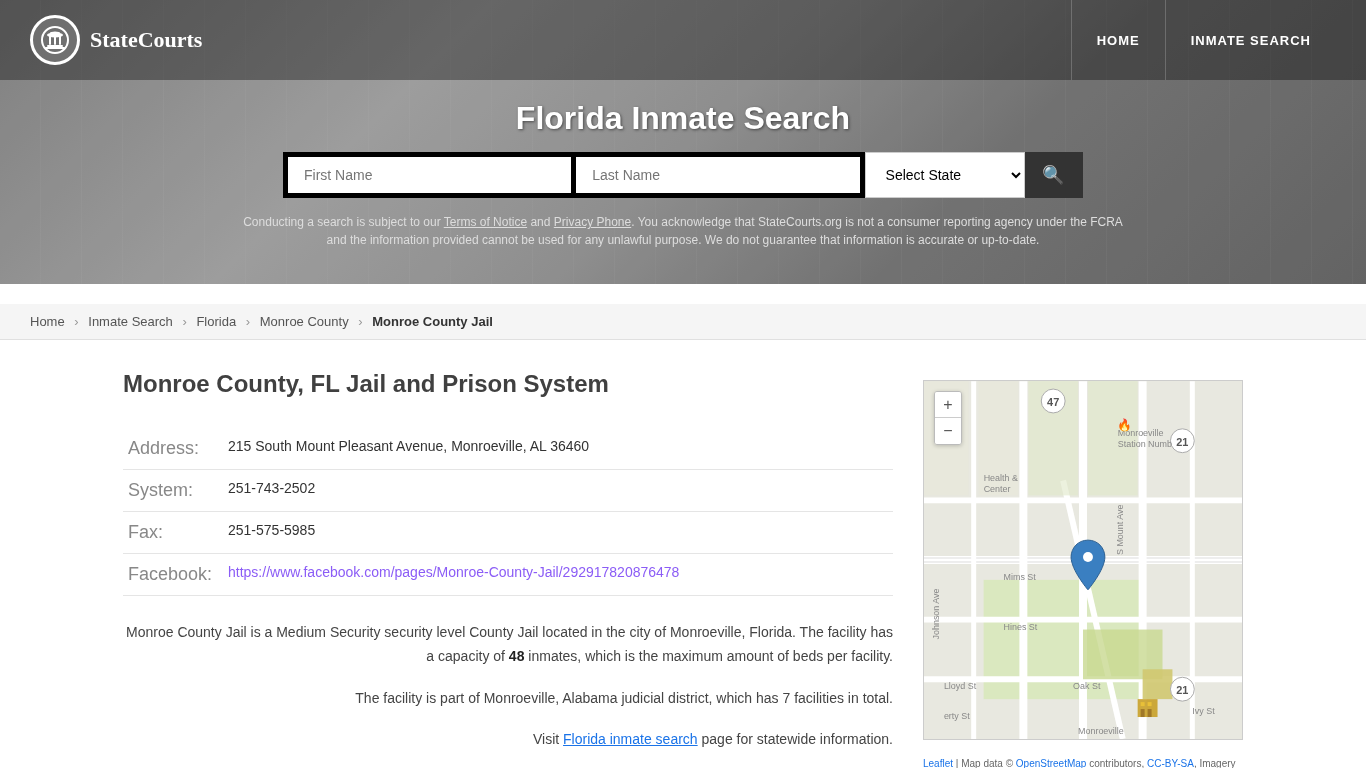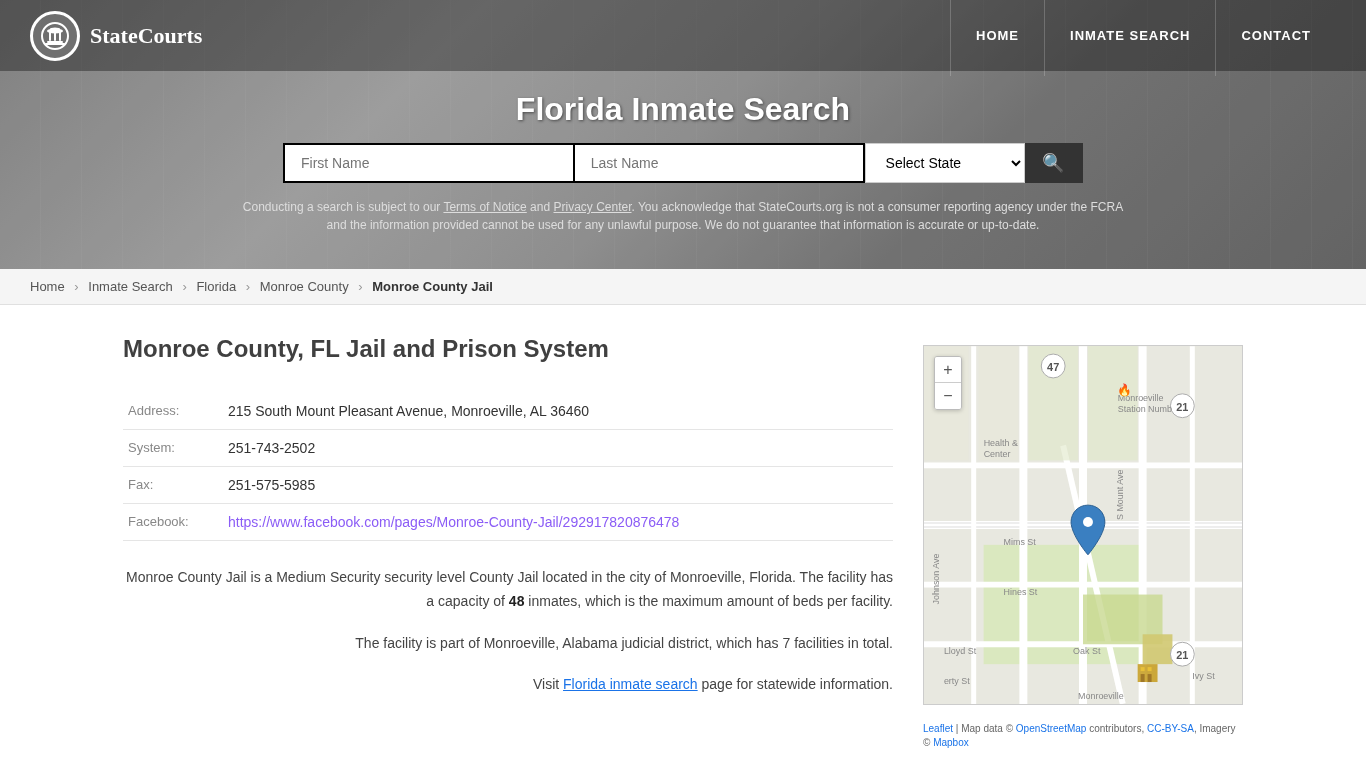--- a/index.html
+++ b/index.html
@@ -29,21 +29,21 @@
         rgba(255,255,255,0.04) 41px
       );
     }
     .top-nav {
       position: relative;
       z-index: 2;
       display: flex;
       justify-content: space-between;
       align-items: center;
       padding: 0 30px;
-      height: 71px;
+      height: 80px;
       background: rgba(0,0,0,0.35);
     }
     .logo {
       display: flex;
       align-items: center;
       gap: 10px;
       text-decoration: none;
     }
     .logo-icon {
       width: 50px;
@@ -99,21 +99,21 @@
     .search-bar {
       display: flex;
       justify-content: center;
       gap: 0;
       max-width: 800px;
       margin: 0 auto 15px;
     }
     .search-bar input {
       padding: 10px 16px;
       font-size: 14px;
-      border: 2px solid #000000;
+      border: 5px solid #000000;
       outline: none;
       flex: 1;
       background: #fff;
     }
     .search-bar input:first-child {
       border-right: none;
     }
     .search-bar select {
       padding: 2px 16px;
       font-size: 14px;
@@ -145,20 +145,21 @@
       text-decoration: underline;
     }
 
     
     .breadcrumb-bar {
       background: #f5f5f5;
       border-bottom: 1px solid #e0e0e0;
       padding: 10px 30px;
       font-size: 13px;
       color: #555;
+      margin-top: 20px;
     }
     .breadcrumb-bar a {
       color: #555;
       text-decoration: none;
     }
     .breadcrumb-sep {
       margin: 0 6px;
       color: #999;
     }
     .breadcrumb-current {
@@ -191,21 +192,21 @@
     .info-table tr {
       border-bottom: 1px solid #e5e5e5;
     }
     .info-table td {
       padding: 10px 5px;
       vertical-align: top;
     }
     .info-table td:first-child {
       color: #888;
       width: 100px;
-      font-size: 13px;
+      font-size: 18px;
     }
     .info-table td:last-child {
       color: #333;
       font-size: 14px;
     }
     .info-table a {
       color: #8b5cf6;
       text-decoration: none;
       word-break: break-all;
     }
@@ -299,21 +300,20 @@
           <rect x="19" y="10" width="2" height="10" fill="white" rx="1"></rect>
           <ellipse cx="15" cy="10" rx="8" ry="2.5" fill="white"></ellipse>
           <ellipse cx="15" cy="8" rx="5" ry="1.5" fill="white"></ellipse>
         </svg>
       </div>
       <span class="logo-text">StateCourts</span>
     </a>
     <div class="nav-links">
       <a class="nav-link" href="#">HOME</a>
       <a class="nav-link" href="#">INMATE SEARCH</a>
-      <a class="nav-link" href="#">CONTACT</a>
     </div>
   </nav>
   <div class="header-content">
     <h1 class="page-title">Florida Inmate Search</h1>
     <div class="search-bar">
       <input type="text" placeholder="First Name" style="">
       <input type="text" placeholder="Last Name" style="">
       <select>
         <option>Select State</option>
         <option>Alabama</option>
@@ -321,21 +321,21 @@
         <option>Arizona</option>
         <option>Florida</option>
         <option>Georgia</option>
       </select>
       <button class="search-btn">🔍</button>
     </div>
     <p class="disclaimer">
       Conducting a search is subject to our
       <a href="#">Terms of Notice</a>
       and
-      <a href="#">Privacy Center</a>.
+      <a href="#">Privacy Phone</a>.
       You acknowledge that StateCourts.org is not a consumer reporting agency under the FCRA and the
       information provided cannot be used for any unlawful purpose. We do not guarantee that information is accurate or up-to-date.
     </p>
   </div>
 </header>
 
 <nav class="breadcrumb-bar">
   <a href="#">Home</a>
   <span class="breadcrumb-sep">›</span>
   <a href="#">Inmate Search</a>

